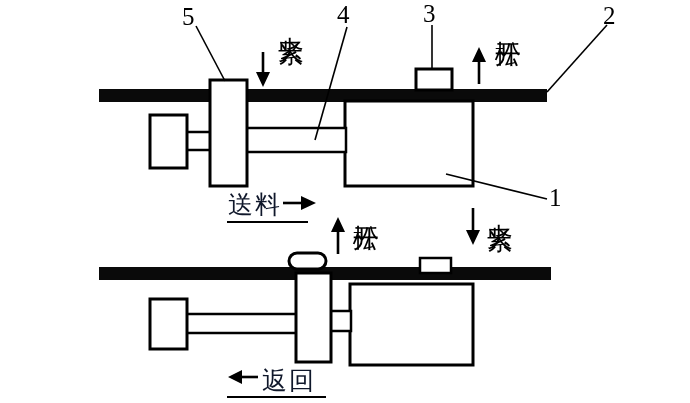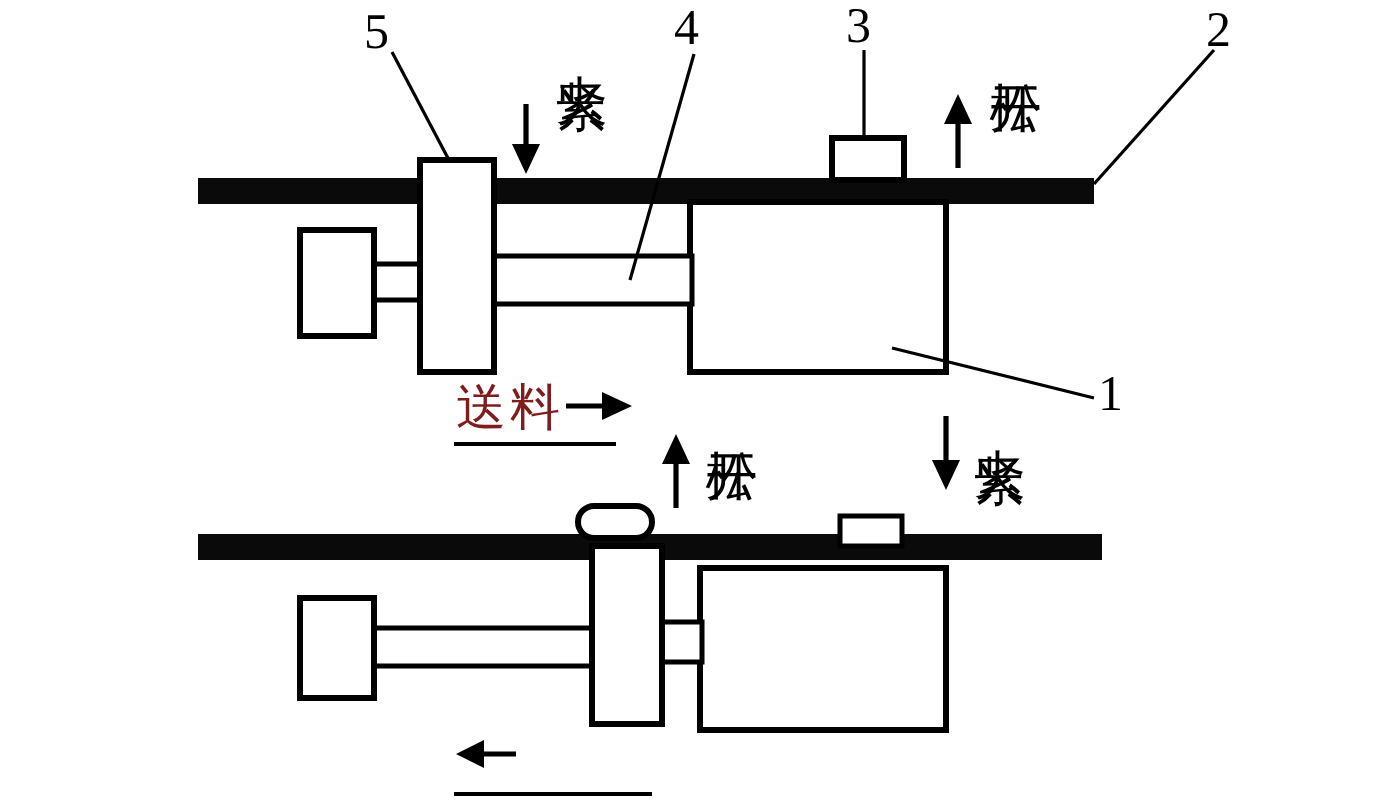--- a/index.html
+++ b/index.html
@@ -26,21 +26,21 @@
     font-size:26px;
     letter-spacing:3px;
     color:#000;
     line-height:1.05;
   }
   .cjk-h{
     position:absolute;
     font-family:"Liberation Sans", sans-serif;
     font-size:25px;
     letter-spacing:2px;
-    color:#7f1d1d;
+    color:#0f172a;
     line-height:1;
   }
 </style>
 </head>
 <body>
 
 <div id="stage">
 
   <svg id="shapes" width="690" height="403" viewBox="0 0 690 403" xmlns="http://www.w3.org/2000/svg">
 
@@ -114,14 +114,15 @@
   <div class="num" style="left:423px;top:1px;">3</div>
   <div class="num" style="left:603px;top:3px;">2</div>
   <div class="num" style="left:549px;top:185px;">1</div>
 
   <div class="cjk-v" style="left:277px;top:16px;">夹紧</div>
   <div class="cjk-v" style="left:494px;top:20px;">松开</div>
   <div class="cjk-v" style="left:352px;top:204px;">松开</div>
   <div class="cjk-v" style="left:486px;top:203px;">夹紧</div>
 
   <div class="cjk-h" style="left:228px;top:192px;">送料</div>
+  <div class="cjk-h" style="left:262px;top:368px;">返回</div>
 
 </div>
 
 </body></html>

